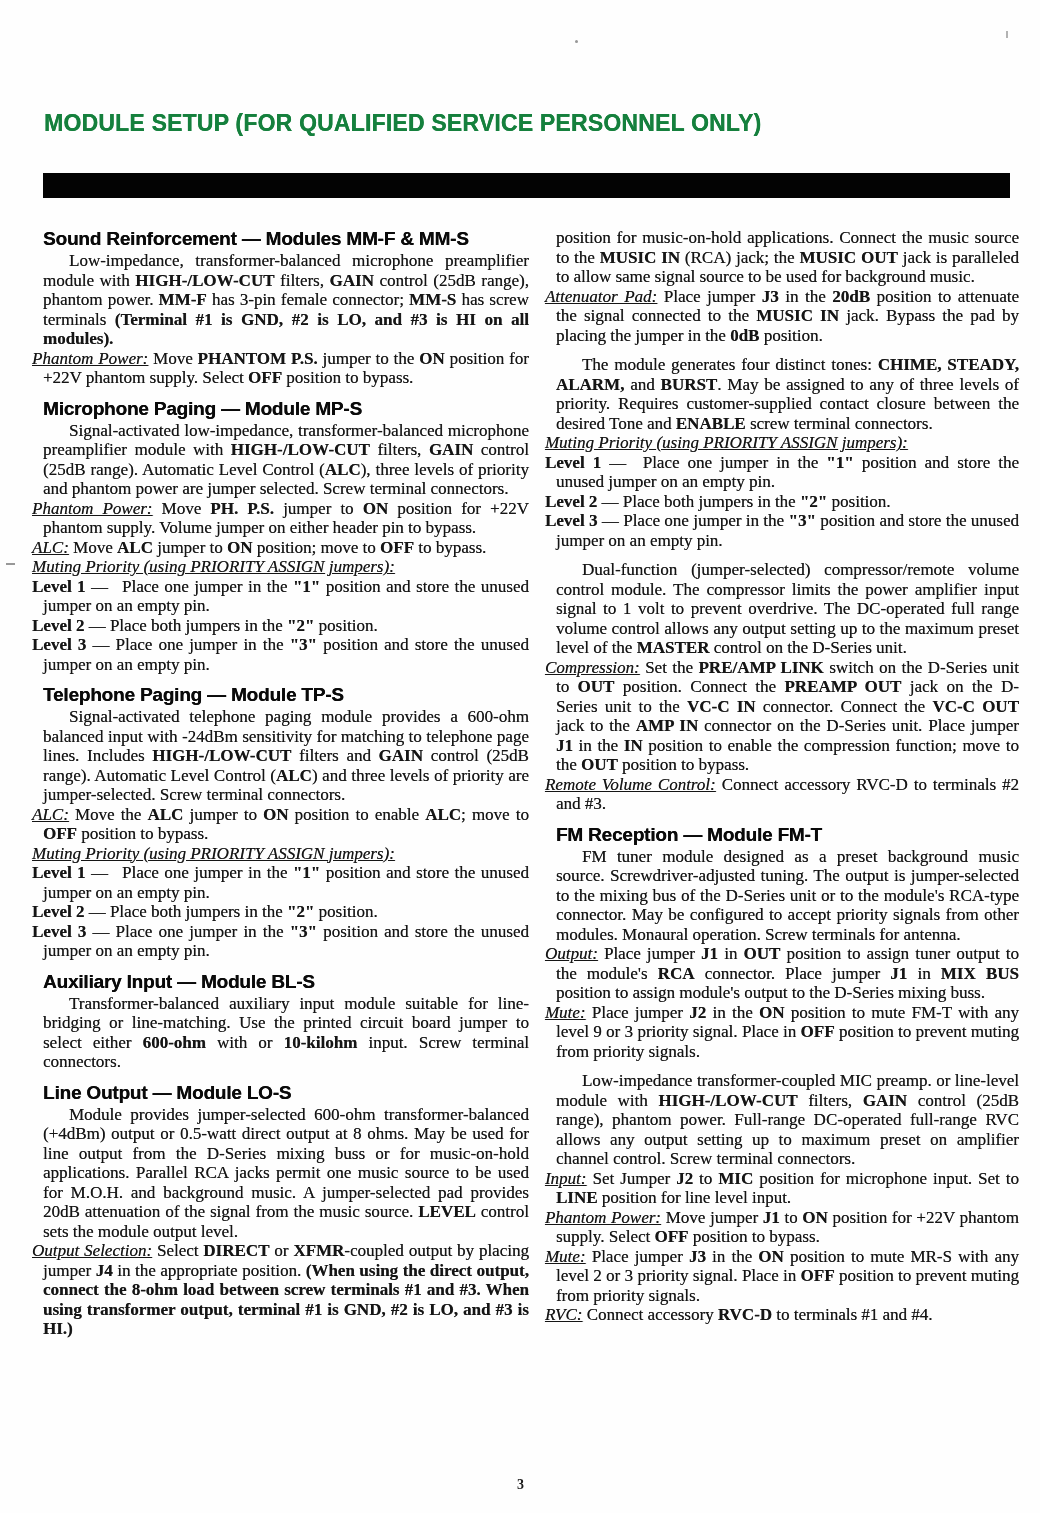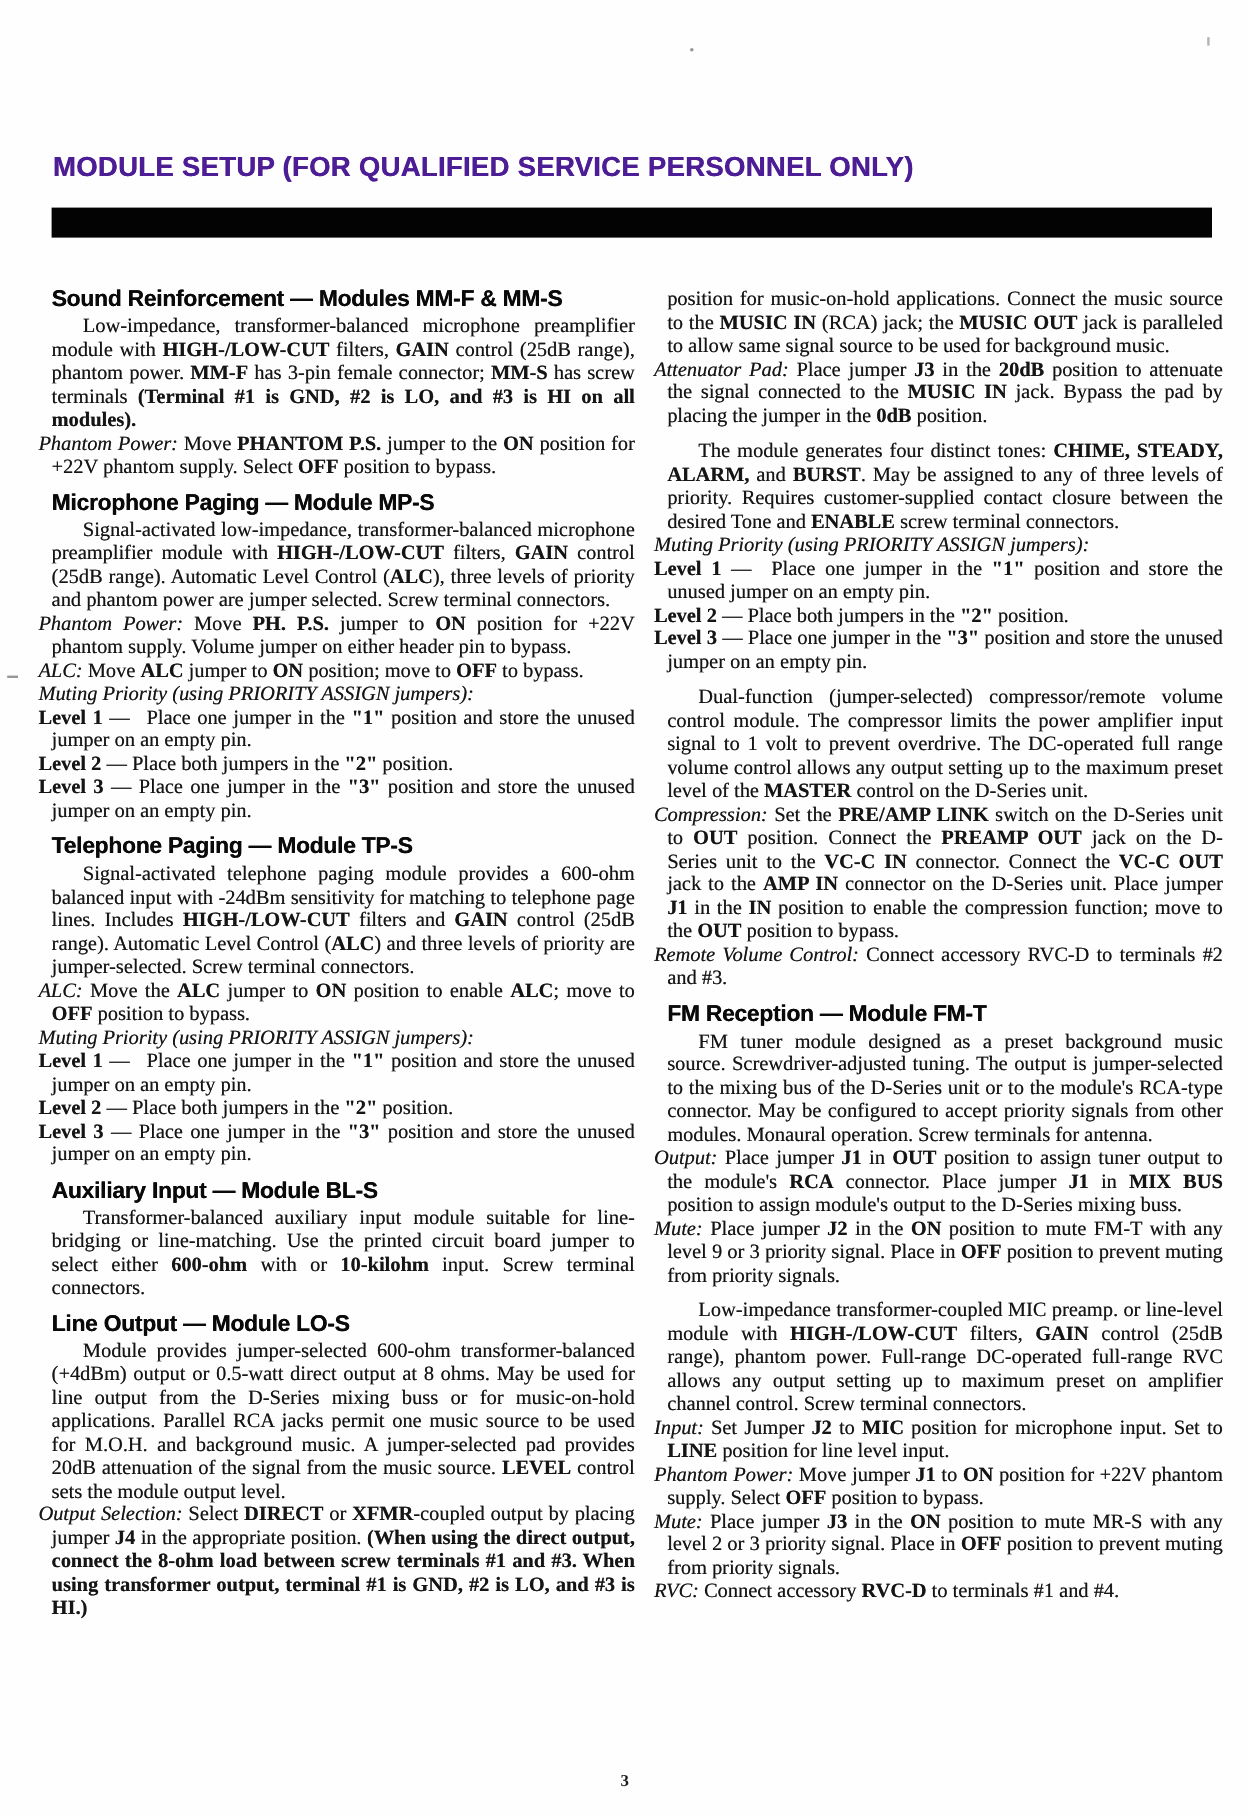--- a/index.html
+++ b/index.html
@@ -8,43 +8,43 @@
     width: 1040px;
     height: 1513px;
     background: #fefefe;
     overflow: hidden;
     font-family: "Liberation Serif", serif;
     color: #151515;
   }
   .doc-title {
     position: absolute;
     left: 44px;
-    top: 125px;
+    top: 109px;
     margin: 0;
     font-family: "Liberation Sans", sans-serif;
     font-weight: bold;
     font-size: 23px;
     line-height: 28px;
     letter-spacing: 0.2px;
-    color: #4c1d95;
+    color: #15803d;
     text-shadow: 0.3px 0 0 currentColor;
     white-space: nowrap;
   }
   .title-rule {
     position: absolute;
     left: 43px;
     top: 173px;
     width: 967px;
     height: 25px;
     background: #030303;
   }
   .cols {
     position: absolute;
     left: 43px;
-    top: 239px;
+    top: 228px;
     width: 976px;
     display: flex;
     gap: 27px;
   }
   .col { display: block; }
   .col-left  { width: 488px; }
   .col-right { width: 465px; }
   .section { margin-bottom: 10px; }
   .section h2 {
     margin: 0 0 1px 0;
@@ -60,21 +60,21 @@
     margin: 0;
     font-size: 17px;
     line-height: 19.5px;
     text-align: justify;
     text-shadow: 0.2px 0 0 rgba(0,0,0,0.65);
   }
   .p-lead { text-indent: 26px; }
   .p-sub  { margin-left: 25px; text-indent: -11px; }
   .p-cont { margin-left: 25px; }
   .b { font-weight: bold; }
-  .i { font-style: italic; }
+  .i { font-style: italic; text-decoration: underline; }
   .pageno {
     position: absolute;
     left: 517px;
     top: 1477px;
     font-family: "Liberation Serif", serif;
     font-weight: bold;
     font-size: 14px;
     color: #1a1a1a;
   }
   .speck { position: absolute; background: #444; opacity: 0.55; }

